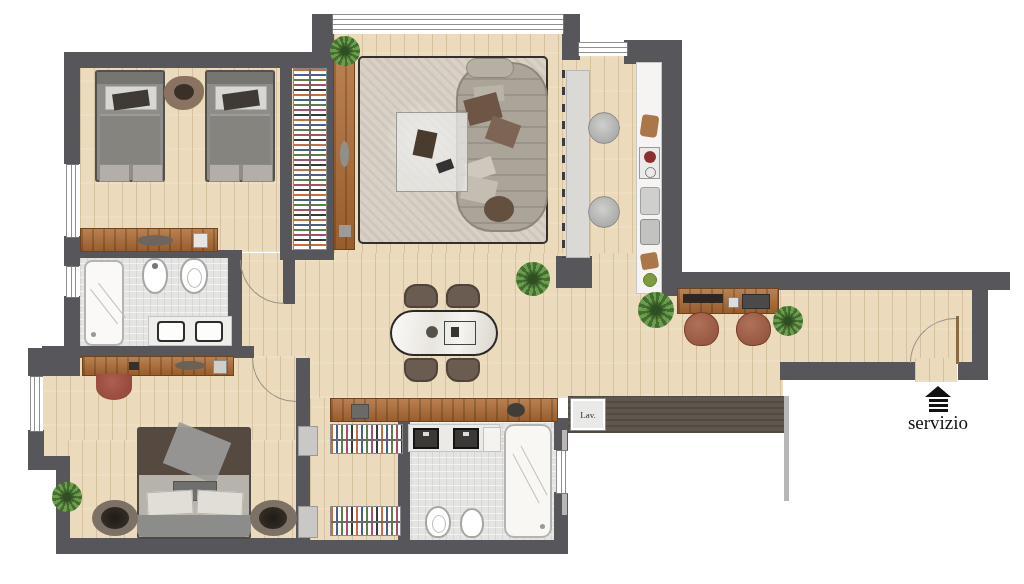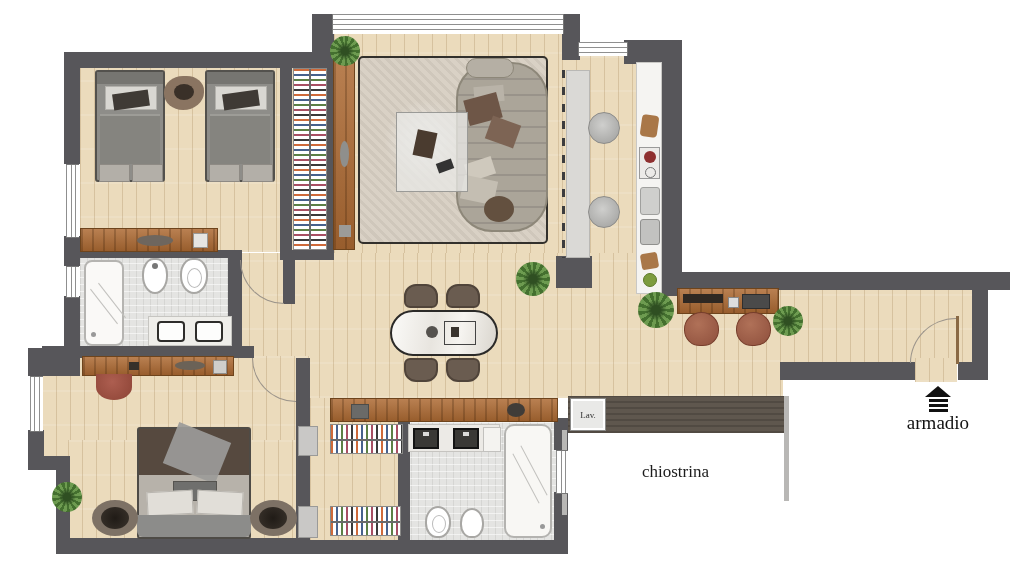--- a/index.html
+++ b/index.html
@@ -258,27 +258,26 @@
     <div class="abs" style="left:-8px;top:52px;width:56px;height:1px;background:#c2c1be;transform:rotate(62deg);"></div>
     <div class="abs" style="left:34px;top:98px;width:5px;height:5px;border-radius:50%;background:#999;"></div>
   </div>
 
   <div class="abs" style="left:568px;top:396px;width:216px;height:37px;background:#5f574e;
        background-image:repeating-linear-gradient(0deg,rgba(0,0,0,.15) 0 2px,transparent 2px 6px);"></div>
   <div class="abs" style="left:571px;top:399px;width:34px;height:31px;background:#e9e9e7;border:2px solid #fff;outline:1px solid #8a8a88;box-sizing:border-box;">
     <div class="lbl" style="left:0;top:9px;width:100%;font-size:9px;color:#333;">Lav.</div>
   </div>
 
-  <div class="lbl" style="left:598px;top:462px;width:155px;font-size:17px;color:#1c1c1c;">chiostrina</div>
 
   <div class="abs" style="left:956px;top:316px;width:3px;height:48px;background:#8a6a45;"></div>
   <div class="arctl" style="left:910px;top:318px;width:46px;height:45px;"></div>
   <div class="arcbl" style="left:240px;top:260px;width:44px;height:44px;"></div>
   <div class="arcbl" style="left:252px;top:358px;width:44px;height:44px;"></div>
   <div class="abs" style="left:924px;top:386px;width:28px;height:26px;">
     <div class="abs" style="left:1px;top:0;width:0;height:0;border-left:13px solid transparent;border-right:13px solid transparent;border-bottom:11px solid #111;"></div>
     <div class="abs" style="left:5px;top:13px;width:19px;height:3px;background:#111;"></div>
     <div class="abs" style="left:5px;top:18px;width:19px;height:3px;background:#111;"></div>
     <div class="abs" style="left:5px;top:23px;width:19px;height:3px;background:#111;"></div>
   </div>
-  <div class="lbl" style="left:892px;top:412px;width:92px;font-size:19px;color:#111;">armadio</div>
+  <div class="lbl" style="left:892px;top:412px;width:92px;font-size:19px;color:#111;">servizio</div>
 
 </div>
 
 </body></html>

